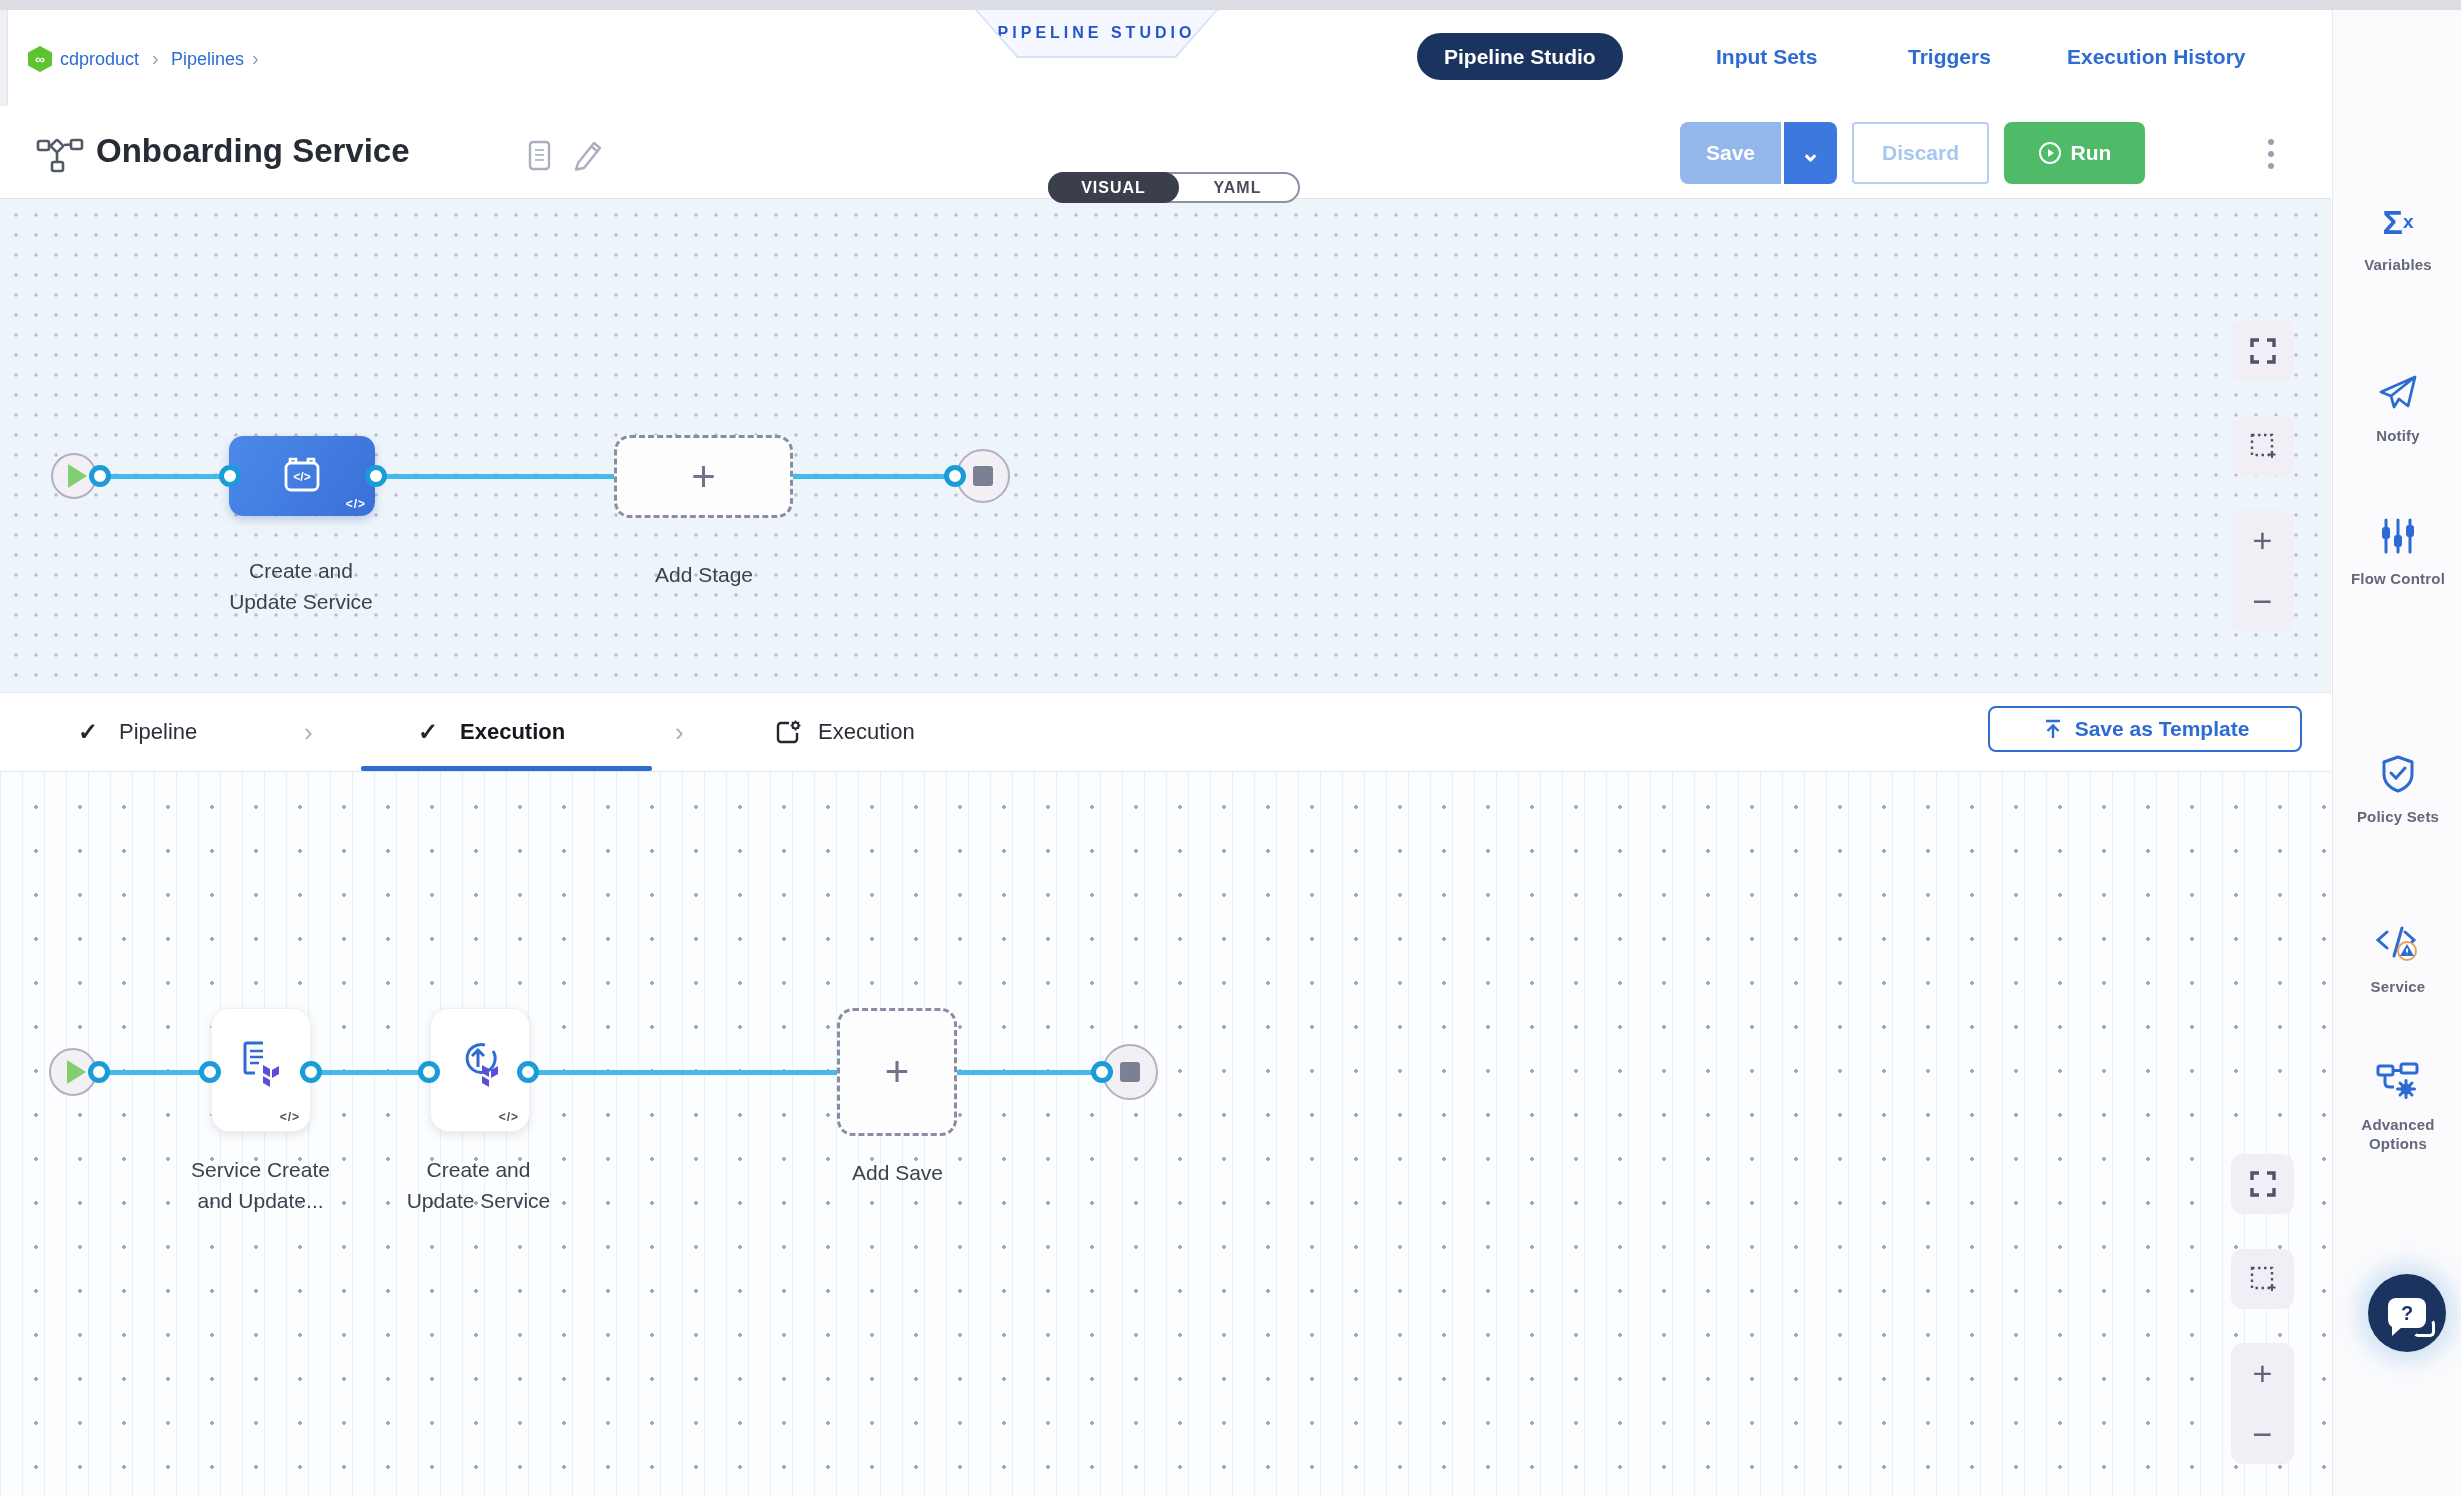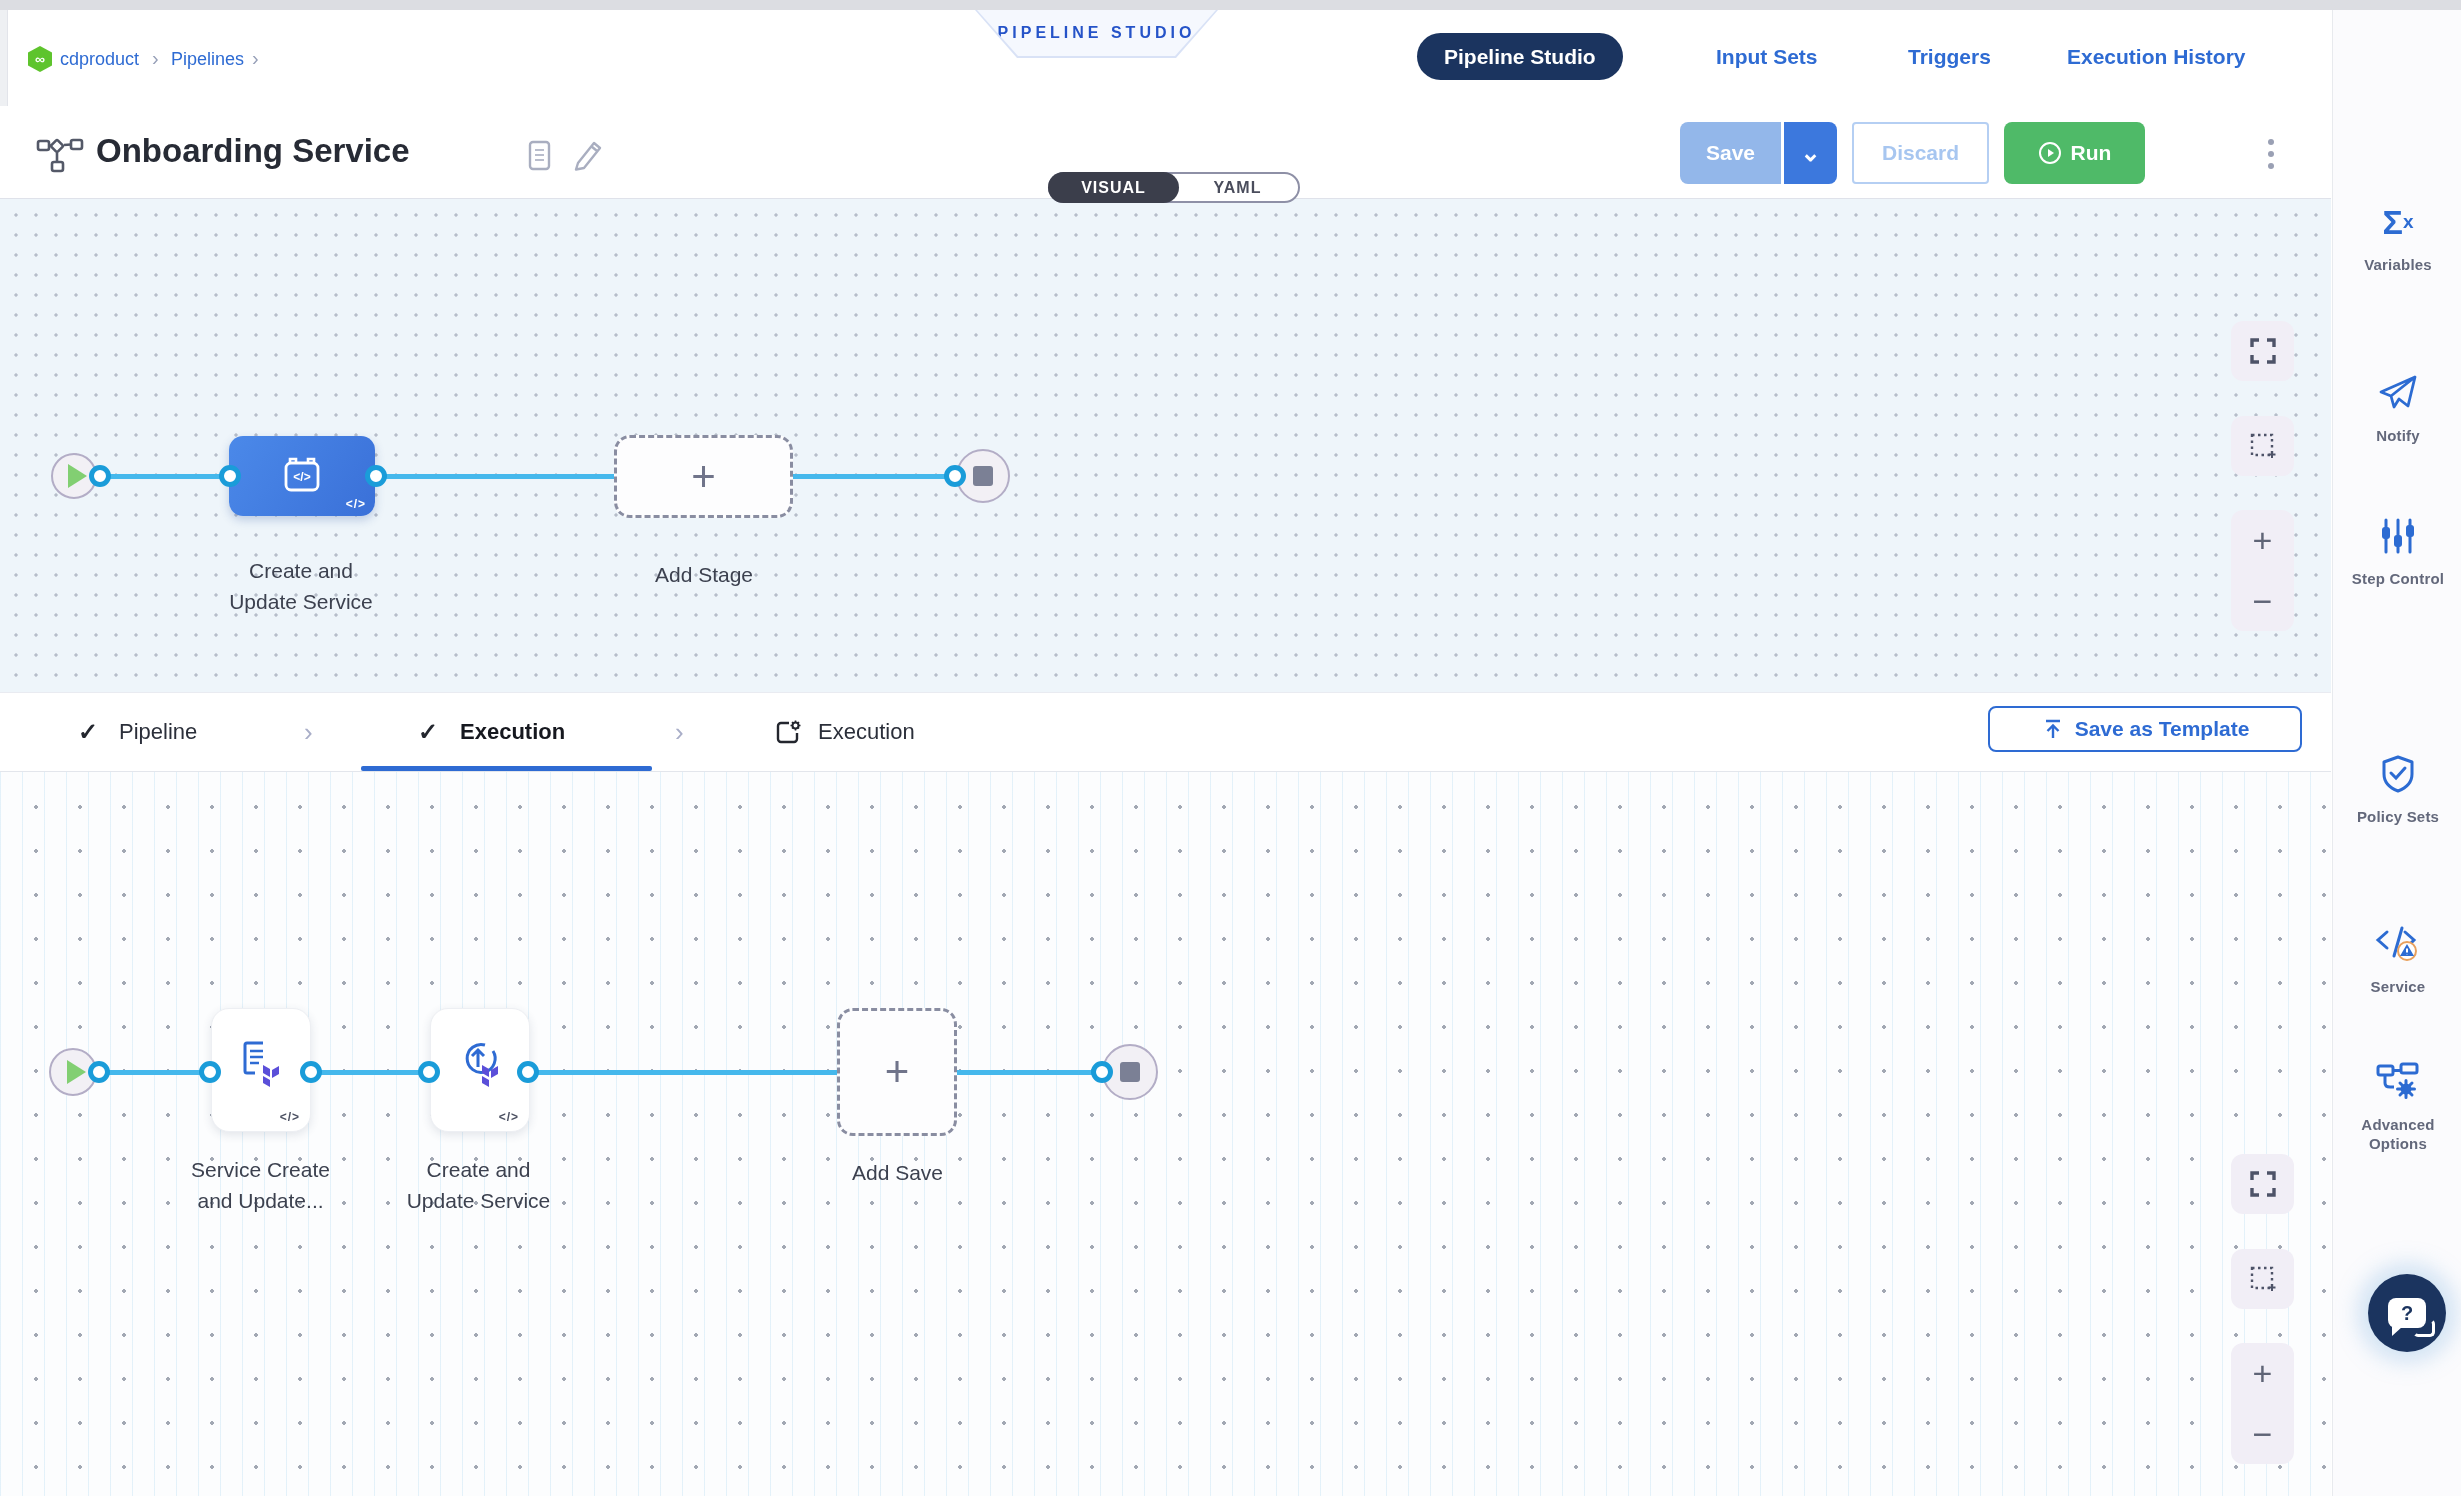--- a/index.html
+++ b/index.html
@@ -386,21 +386,21 @@
           <g stroke="#2c6bd2" stroke-width="3" stroke-linecap="round">
             <path d="M7 3 v32 M19 3 v32 M31 3 v32"></path>
           </g>
           <g fill="#2c6bd2">
             <rect x="3" y="10" width="8" height="12" rx="3"></rect>
             <rect x="15" y="18" width="8" height="12" rx="3"></rect>
             <rect x="27" y="8" width="8" height="12" rx="3"></rect>
           </g>
         </svg>
       </div>
-      <div class="side-label">Step Control</div>
+      <div class="side-label">Flow Control</div>
     </div>
 
     <div class="side-item" style="top:751px">
       <div class="side-icon">
         <svg width="38" height="40" viewBox="0 0 38 40">
           <path d="M19 3 L33 8 v12 c0 9 -6 14 -14 17 C11 34 5 29 5 20 V8 z" fill="none" stroke="#2c6bd2" stroke-width="3" stroke-linejoin="round"></path>
           <path d="M12 19 l5 5 9 -10" fill="none" stroke="#2c6bd2" stroke-width="3" stroke-linecap="round"></path>
         </svg>
       </div>
       <div class="side-label">Policy Sets</div>

